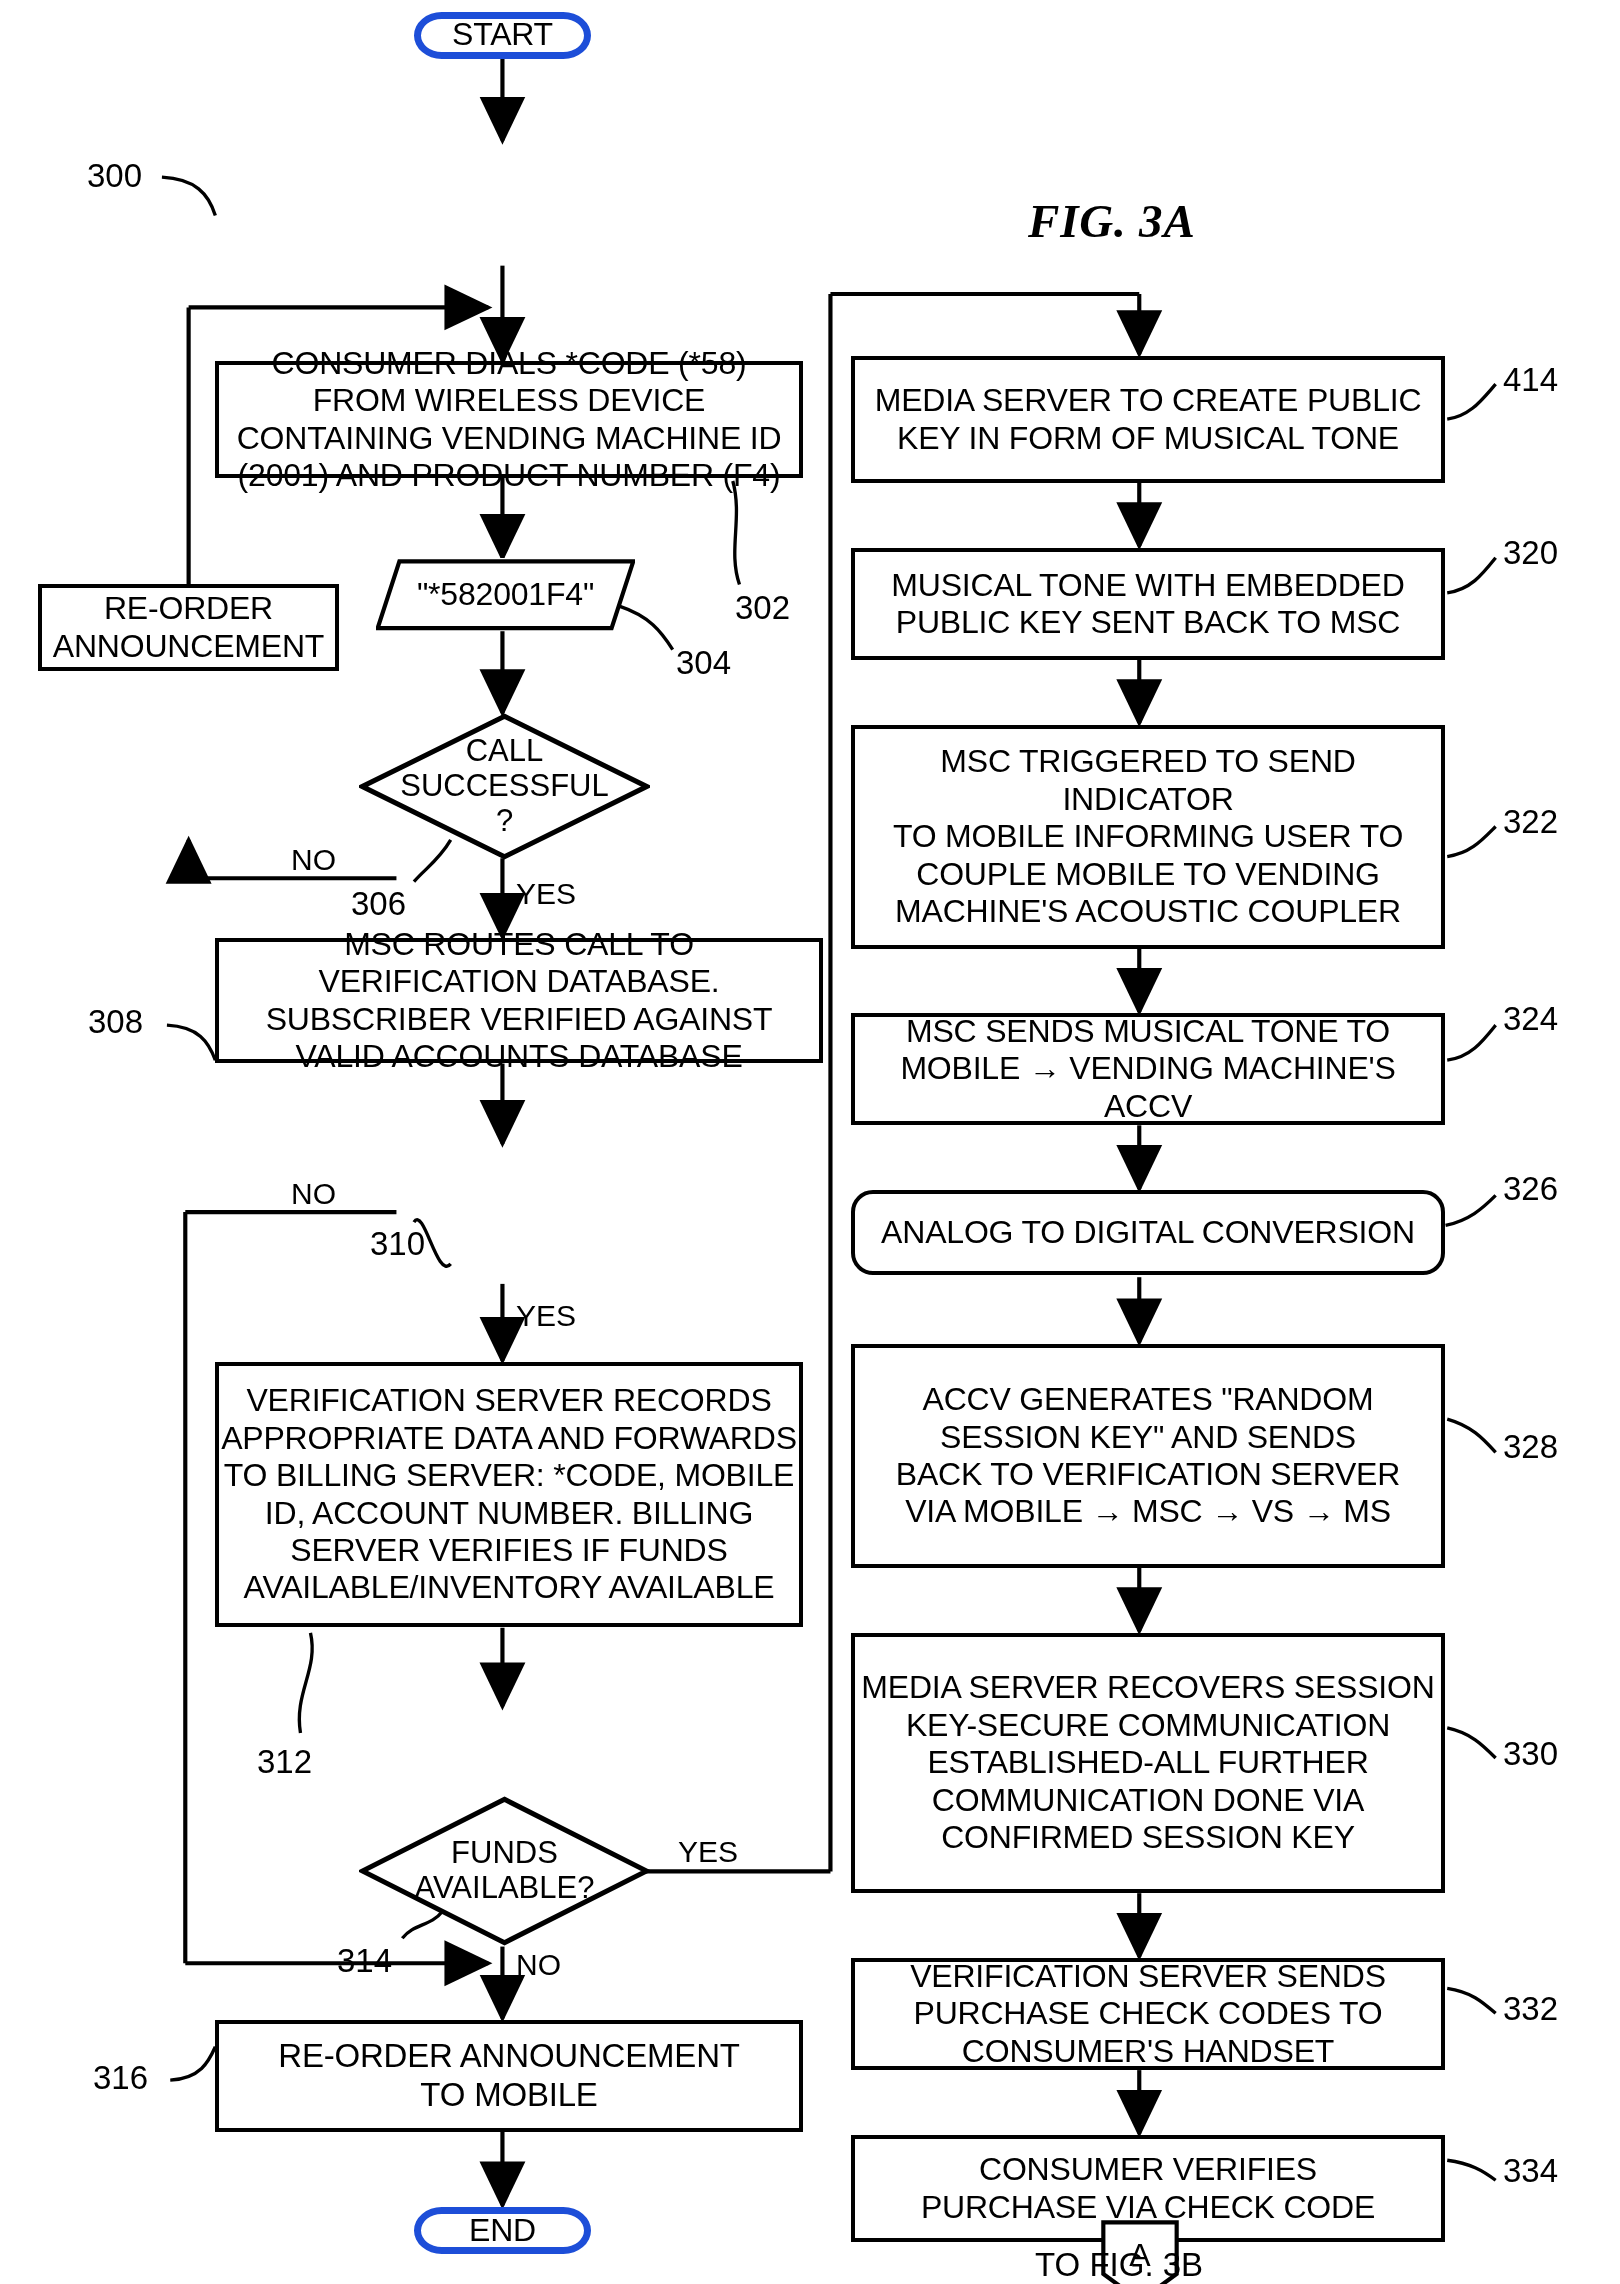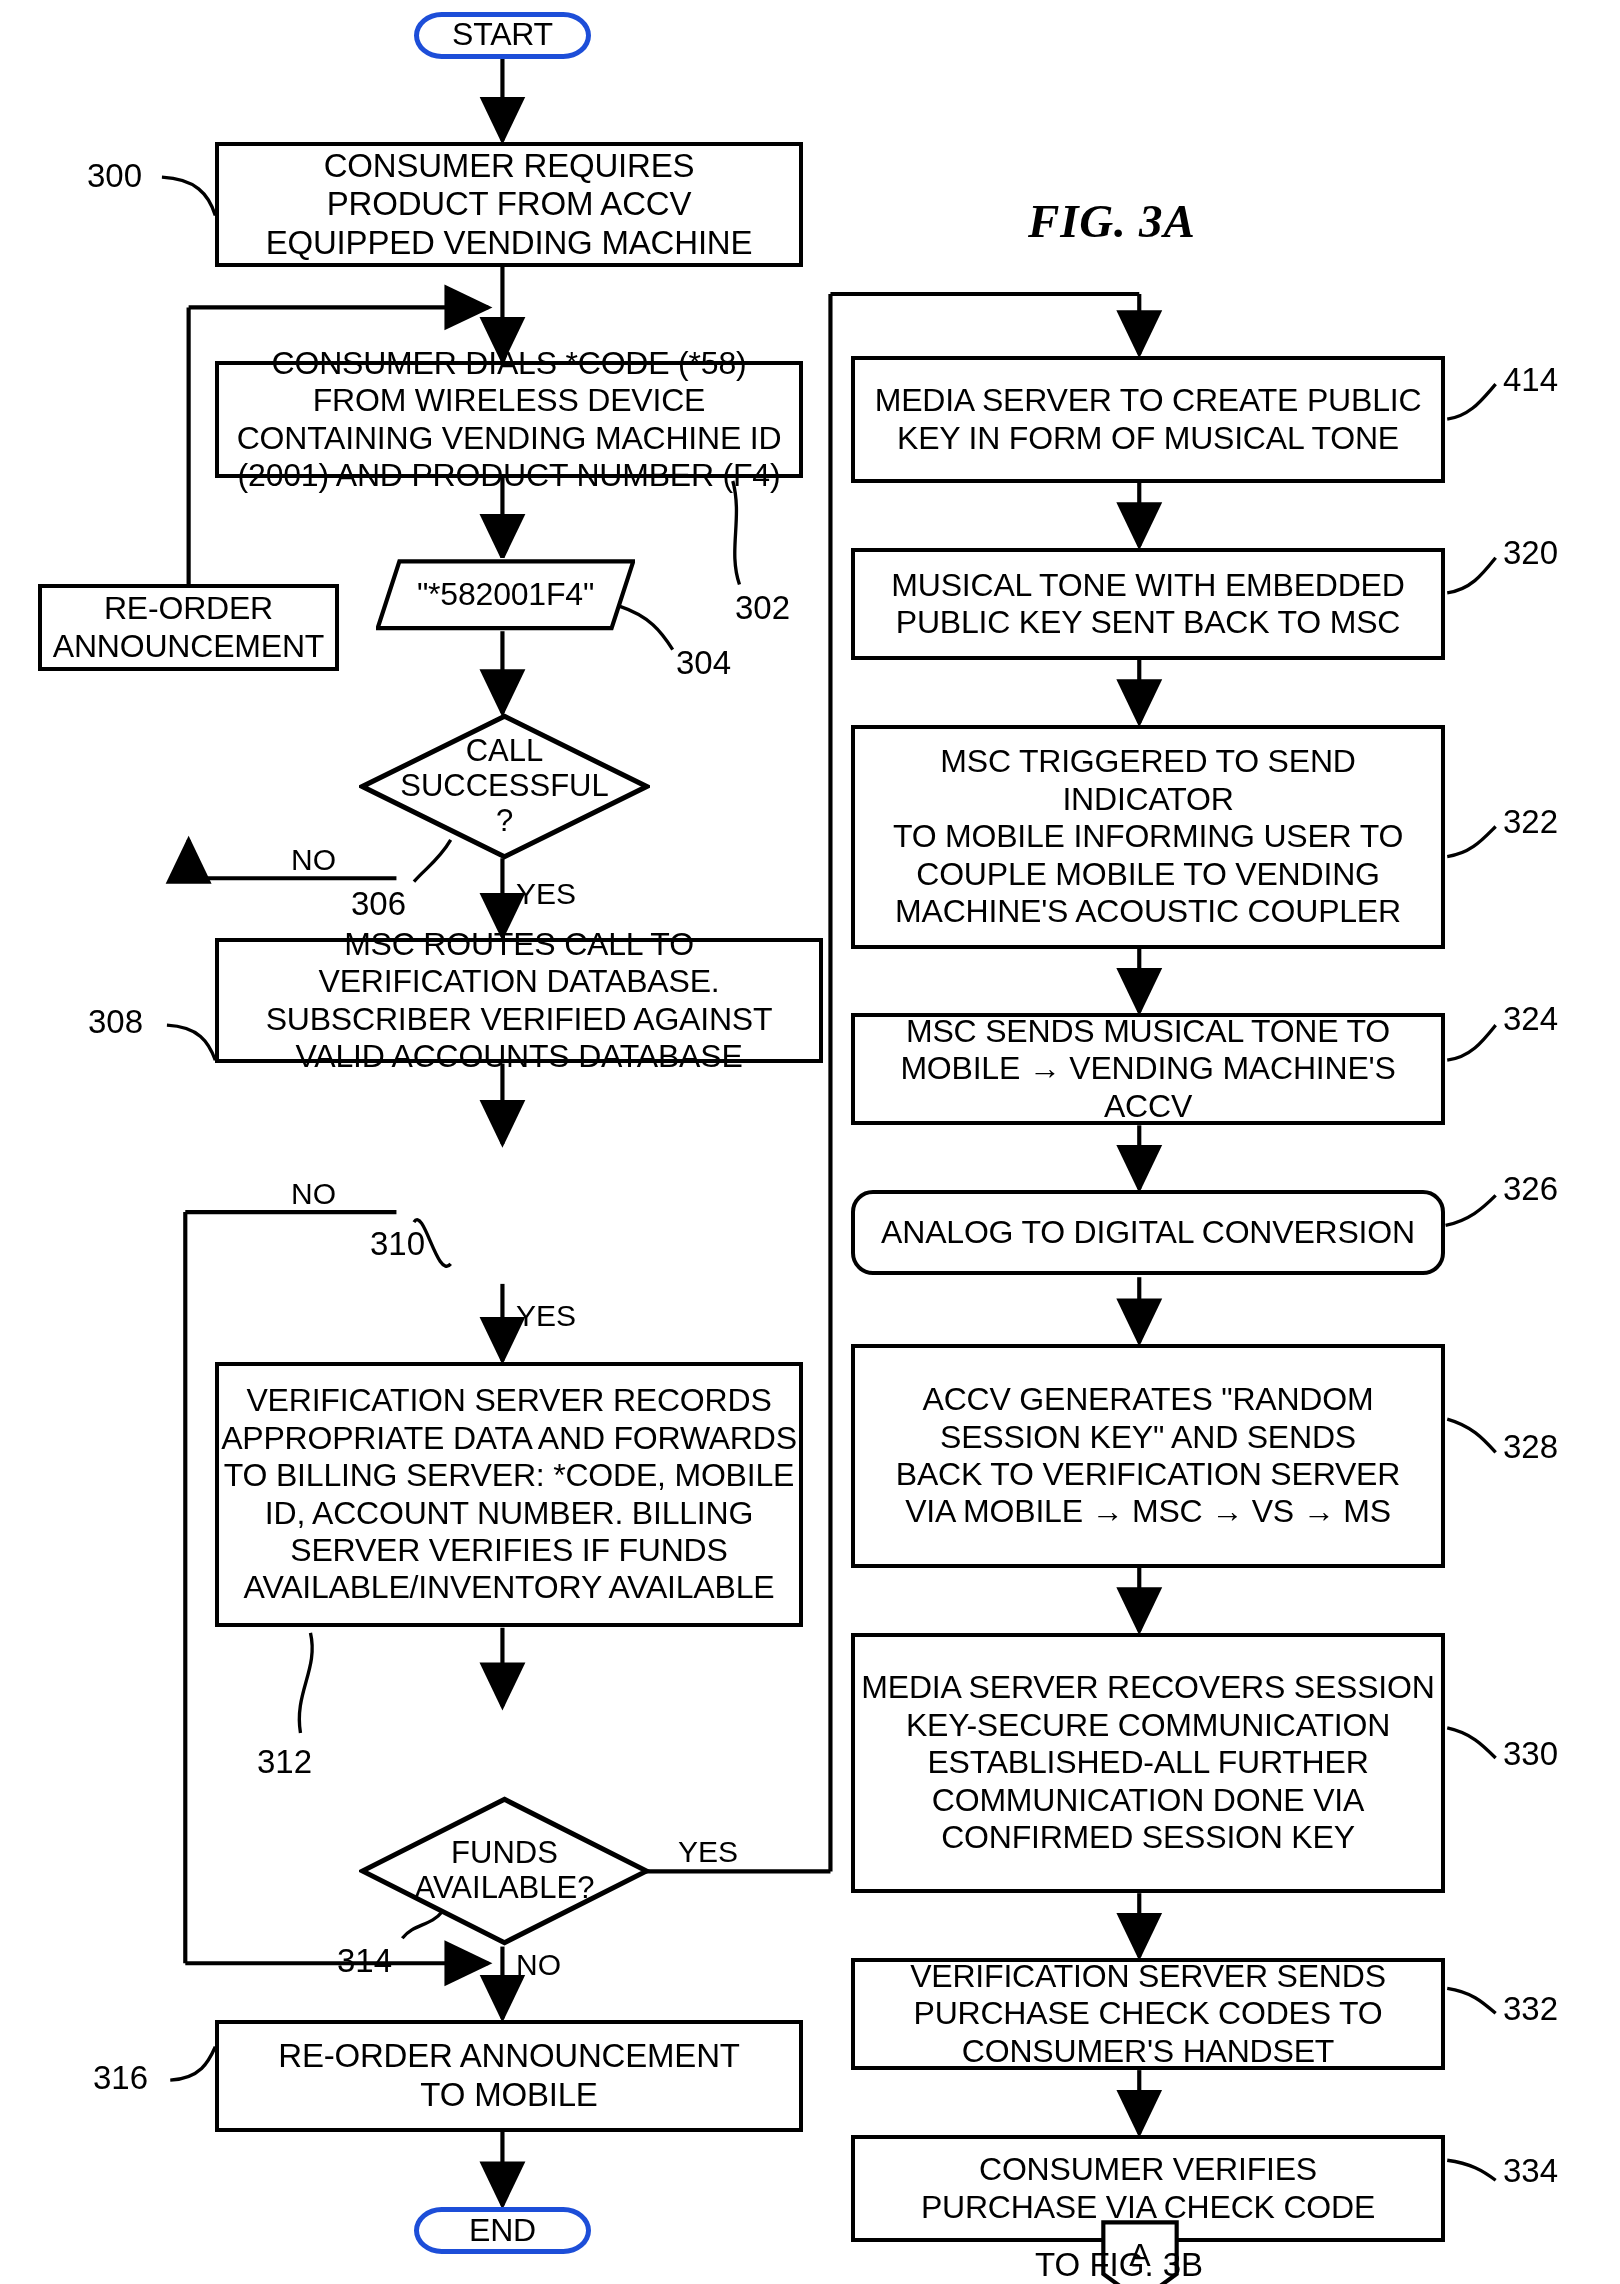--- a/index.html
+++ b/index.html
@@ -33,21 +33,21 @@
     justify-content: center;
     text-align: center;
     line-height: 1.17;
     white-space: pre-line;
     letter-spacing: -0.2px;
   }
   .process {
     border: 4.2px solid #000;
   }
   .terminator {
-    border: 5px solid #1d4ed8;
+    border: 7px solid #1d4ed8;
     border-radius: 33px / 28px;
   }
   .stadium {
     border: 4.2px solid #000;
     border-radius: 22px;
   }
   .data {
     border: 0;
   }
   .data .datainner {
@@ -178,25 +178,20 @@
       <path d="M718,2242 L995,2242"></path>
       <path d="M995,2242 L995,352"></path>
       <path d="M995,352 L1365,352"></path>
     </g>
   </svg>
 
   <div class="node terminator" style="left:414px; top:11.7px; width:177px; height:47px; font-size:32px;">
     <span>START</span>
   </div>
 
-  <div class="node process" style="left:215px; top:142px; width:588px; height:125px; font-size:33px;">
-    <span>CONSUMER REQUIRES
-PRODUCT FROM ACCV
-EQUIPPED VENDING MACHINE</span>
-  </div>
   <div class="reflabel" style="left:87px; top:157px;"><span>300</span></div>
   <svg class="wires" style="width:1620px;height:2284px;" viewBox="0 0 1941 2736" width="1620" height="2284">
     <path d="M194,212 C234,214 250,232 258,258" stroke="#000" stroke-width="4" fill="none"></path>
   </svg>
 
   <div class="node process" style="left:215px; top:361px; width:588px; height:117px; font-size:32px;">
     <span>CONSUMER DIALS *CODE (*58)
 FROM WIRELESS DEVICE
 CONTAINING VENDING MACHINE ID
 (2001) AND PRODUCT NUMBER (F4)</span>

